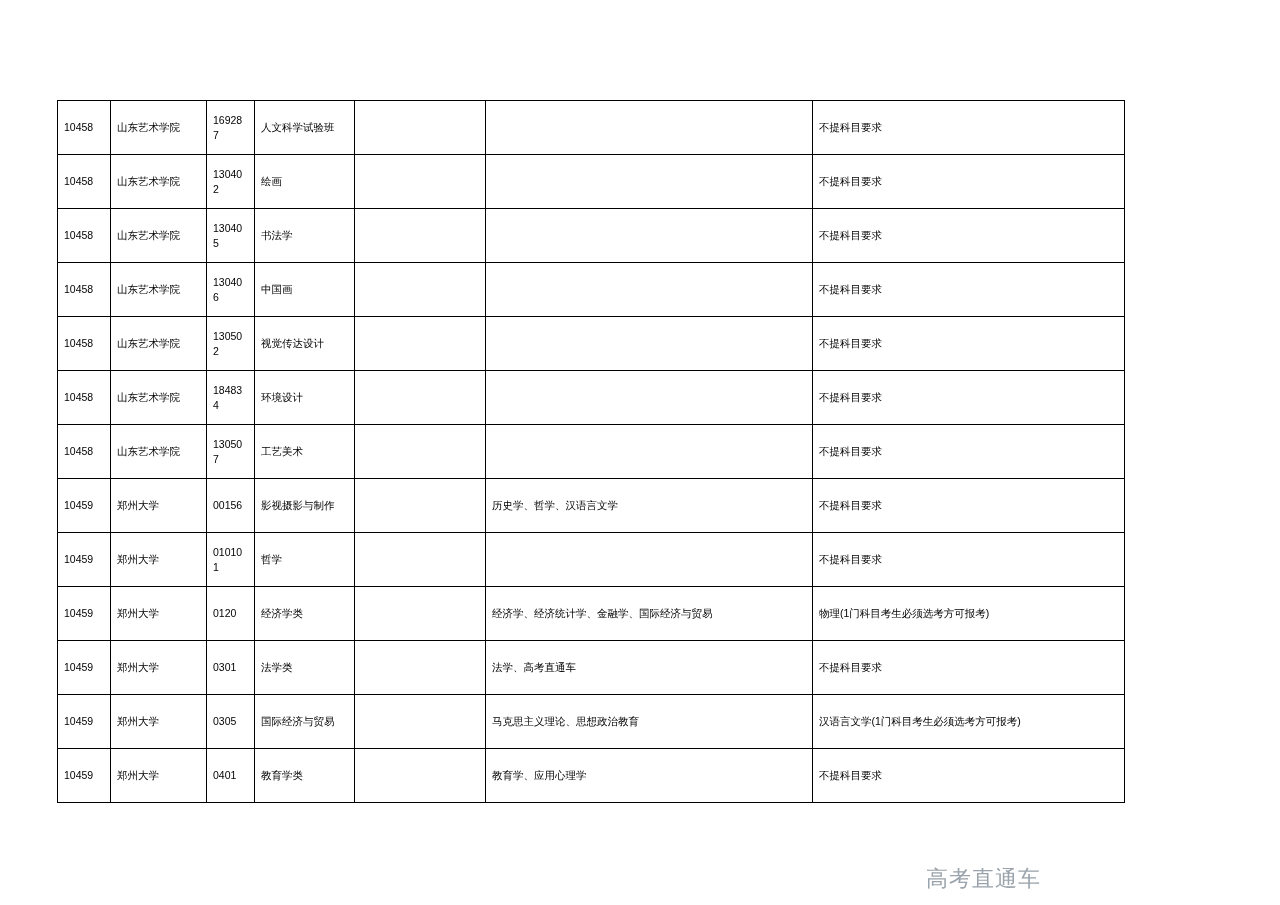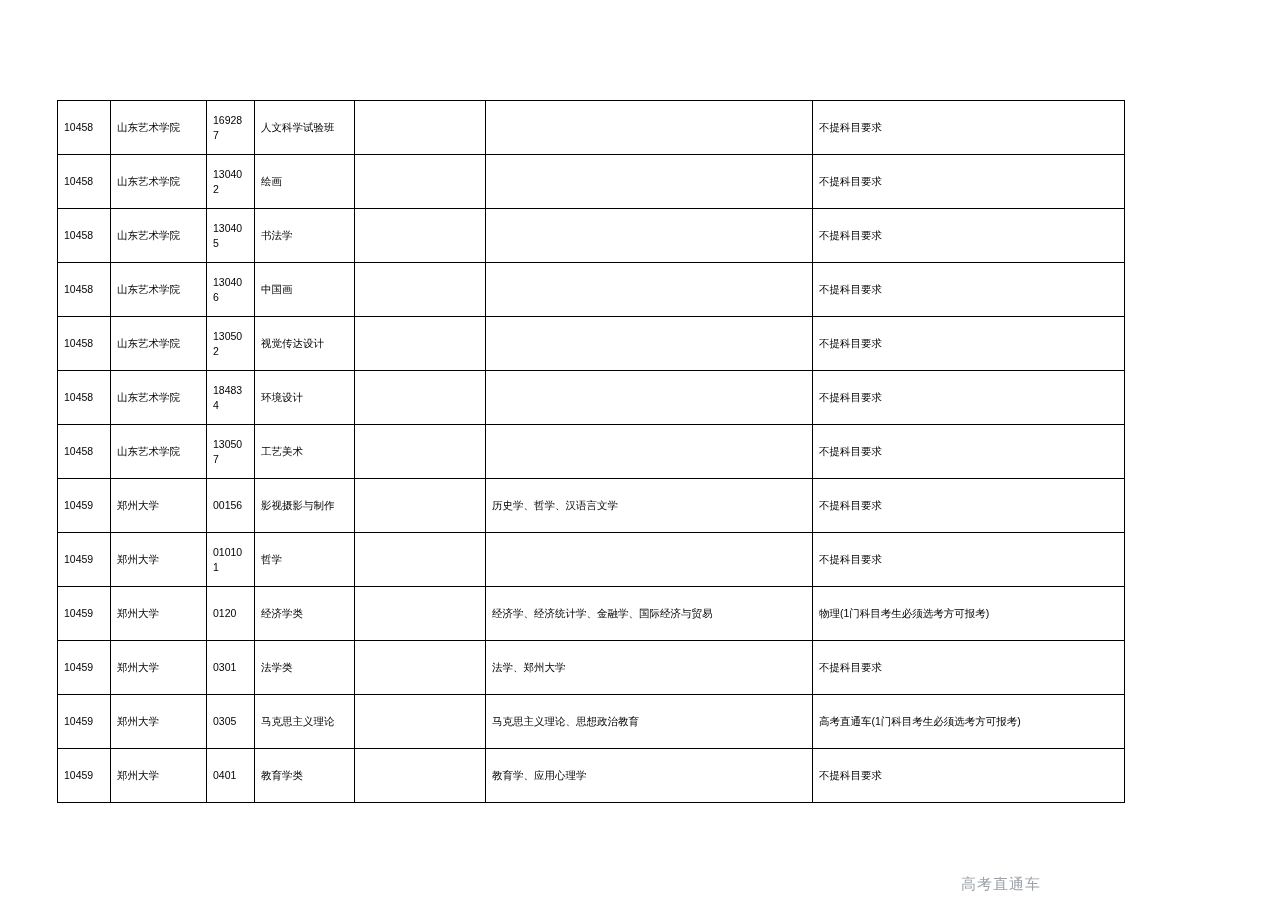--- a/index.html
+++ b/index.html
@@ -45,21 +45,21 @@
   col.c-major-no  { width: 48px; }
   col.c-major     { width: 100px; }
   col.c-blank     { width: 131px; }
   col.c-contains  { width: 327px; }
   col.c-require   { width: 312px; }
 
   .watermark {
     position: absolute;
     right: 55px;
     bottom: 27px;
-    font-size: 15px;
+    font-size: 22px;
     letter-spacing: 1px;
     color: #9aa3ab;
     font-family: "Liberation Sans", "DejaVu Sans", sans-serif;
     white-space: nowrap;
   }
 </style>
 </head>
 <body>
 
 <div class="page">
@@ -175,32 +175,32 @@
         <td>经济学、经济统计学、金融学、国际经济与贸易</td>
         <td>物理(1门科目考生必须选考方可报考)</td>
       </tr>
 
       <tr>
         <td>10459</td>
         <td>郑州大学</td>
         <td>0301</td>
         <td>法学类</td>
         <td></td>
-        <td>法学、郑州大学</td>
+        <td>法学、高考直通车</td>
         <td>不提科目要求</td>
       </tr>
 
       <tr>
         <td>10459</td>
         <td>郑州大学</td>
         <td>0305</td>
-        <td>马克思主义理论</td>
+        <td>国际经济与贸易</td>
         <td></td>
         <td>马克思主义理论、思想政治教育</td>
-        <td>高考直通车(1门科目考生必须选考方可报考)</td>
+        <td>汉语言文学(1门科目考生必须选考方可报考)</td>
       </tr>
 
       <tr>
         <td>10459</td>
         <td>郑州大学</td>
         <td>0401</td>
         <td>教育学类</td>
         <td></td>
         <td>教育学、应用心理学</td>
         <td>不提科目要求</td>

